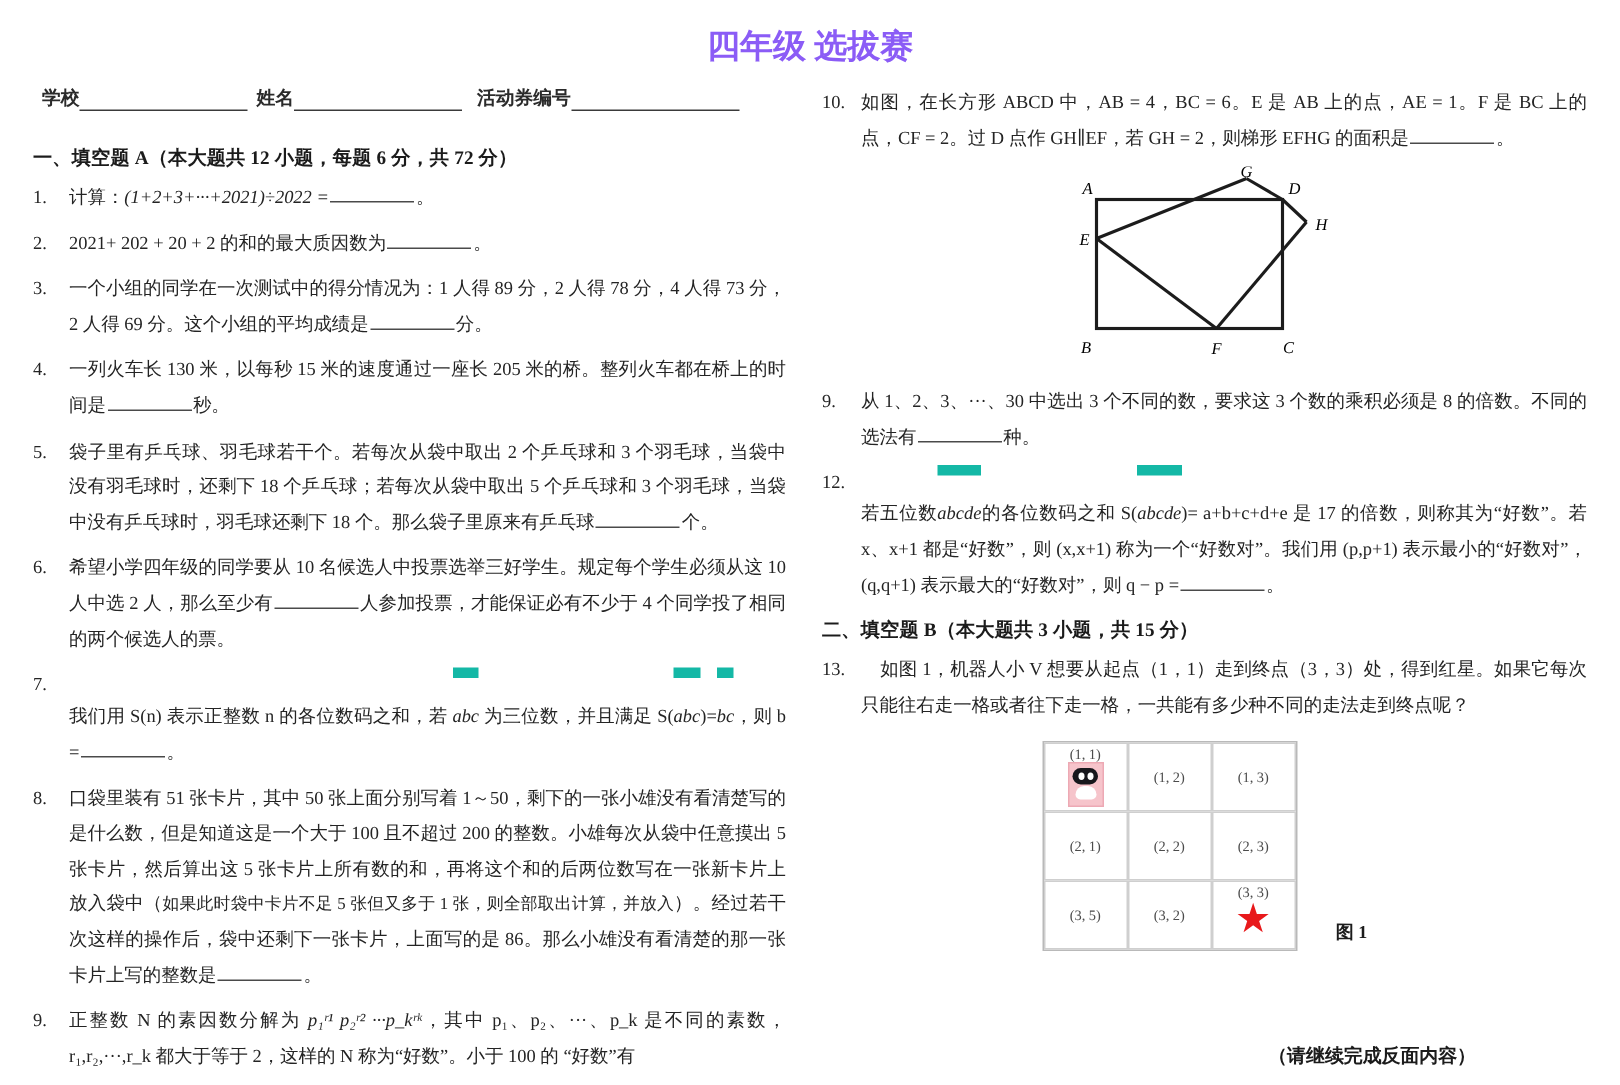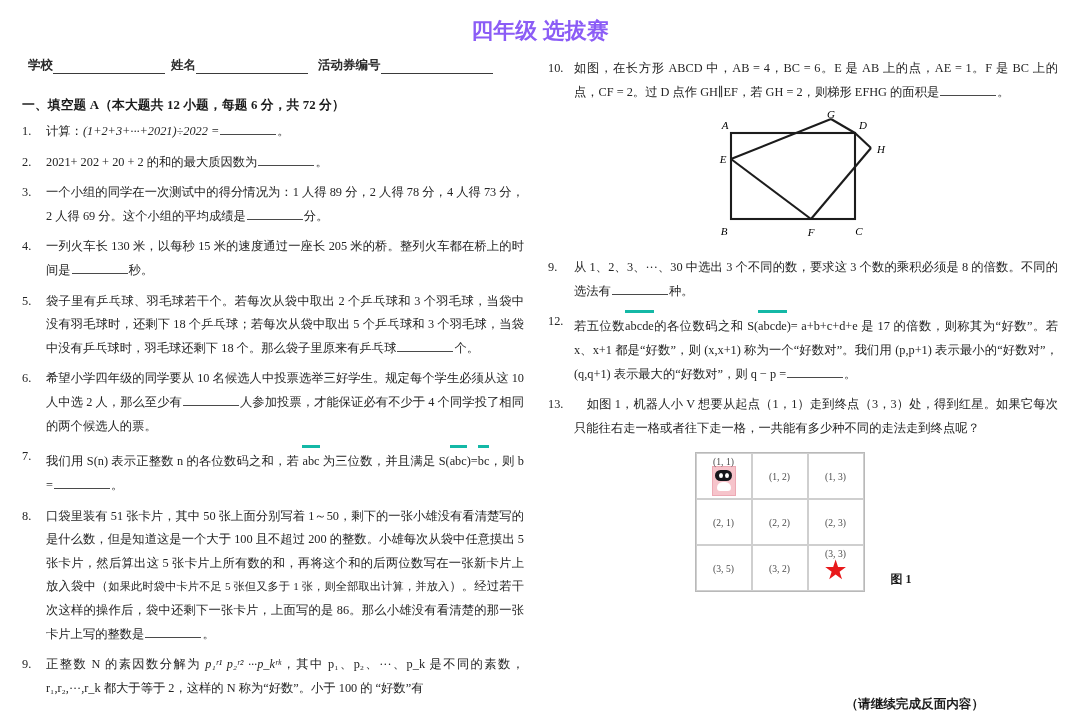--- a/index.html
+++ b/index.html
@@ -76,22 +76,22 @@
   
   .q { display: flex; font-size: 12.3px; line-height: 1.92; margin-bottom: 7px; color: #242424; }
   .q-num { width: 24px; flex: 0 0 24px; text-align: left; font-size: 12.3px; }
   .q-num.wide { width: 26px; flex: 0 0 26px; }
   .q-body { flex: 1; text-align: justify; }
 
   .blank { display: inline-block; border-bottom: 1px solid #4a4a4a; width: 56px; height: 11px;
            margin: 0 1px; vertical-align: baseline; }
 
   i.m { font-family: "Liberation Serif", serif; font-style: italic; }
-  .ovl { border-top: 3px solid #14b8a6; padding-top: 6px; display: inline-block;
-         line-height: 1.15; }
+  .ovl { border-top: 7px solid #14b8a6; padding-top: 18px; display: inline-block;
+         line-height: 1.15; font-style: italic; }
   .small-note { font-size: 11.2px; }
 
   
   .fig-geom { display: flex; justify-content: center; margin: 6px 0 10px 0; }
 
   
   .fig-grid-wrap { display: flex; justify-content: center; align-items: flex-end;
                    margin-top: 12px; gap: 26px; }
   .grid3 { display: grid; grid-template-columns: repeat(3, 56px); grid-template-rows: repeat(3, 46px);
            border: 1px solid #b9b9b9; }
@@ -258,20 +258,21 @@
         </div>
       </div>
 
       <div class="q">
         <div class="q-num wide">12.</div>
         <div class="q-body">
           <span>若五位数</span><span class="ovl">abcde</span><span>的各位数码之和 S(</span><span class="ovl">abcde</span><span>)= a+b+c+d+e 是 17 的倍数，则称其为“好数”。若 x、x+1 都是“好数”，则 (x,x+1) 称为一个“好数对”。我们用 (p,p+1) 表示最小的“好数对”，(q,q+1) 表示最大的“好数对”，则 q − p =</span><span class="blank"></span><span>。</span>
         </div>
       </div>
 
+      <div class="section-head right-col">二、填空题 B（本大题共 3 小题，共 15 分）</div>
 
       <div class="q">
         <div class="q-num wide">13.</div>
         <div class="q-body">
           &nbsp;&nbsp;&nbsp;&nbsp;<span>如图 1，机器人小 V 想要从起点（1，1）走到终点（3，3）处，得到红星。如果它每次只能往右走一格或者往下走一格，一共能有多少种不同的走法走到终点呢？</span>
         </div>
       </div>
 
       <div class="fig-grid-wrap">
         <div class="grid3">

